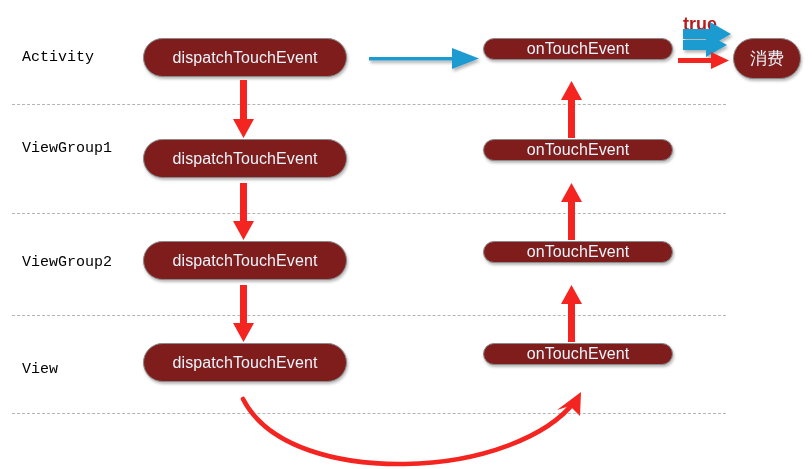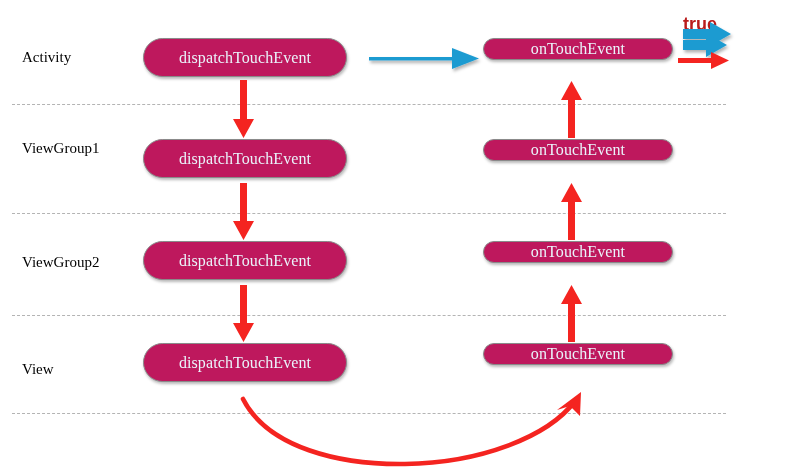--- a/index.html
+++ b/index.html
@@ -15,44 +15,44 @@
     overflow: hidden;
     font-family: "Liberation Sans", sans-serif;
   }
 
   
   .row-label {
     position: absolute;
     left: 22px;
     color: #000000;
     font-size: 15px;
-    font-family: Liberation Serif, serif;
+    font-family: Liberation Mono, monospace;
     white-space: nowrap;
     line-height: 1;
   }
 
   
   .divider {
     position: absolute;
     left: 12px;
     width: 714px;
     height: 0;
     border-top: 1px dashed #b4b4b4;
   }
 
   
   .node {
     position: absolute;
     box-sizing: border-box;
-    background: #be185d;
+    background: #7f1d1d;
     border: 1px solid #8a8a8a;
     border-radius: 20px;
     color: #eaf4fb;
     font-size: 16px;
-    font-family: Liberation Serif, serif;
+    font-family: Liberation Sans, sans-serif;
     display: flex;
     align-items: center;
     justify-content: center;
     box-shadow: 1px 2px 3px rgba(0,0,0,0.28);
     letter-spacing: 0.1px;
   }
   .node.dispatch { left: 143px; width: 204px; height: 39px; }
   .node.ontouch  { left: 483px; width: 190px; height: 22px; }
   .node.consume  { left: 733px; width: 68px;  height: 41px; border-radius: 21px; font-size: 17px; }
 
@@ -94,20 +94,21 @@
   <div class="node dispatch" style="top:38px">dispatchTouchEvent</div>
   <div class="node dispatch" style="top:139px">dispatchTouchEvent</div>
   <div class="node dispatch" style="top:241px">dispatchTouchEvent</div>
   <div class="node dispatch" style="top:343px">dispatchTouchEvent</div>
 
   <div class="node ontouch" style="top:38px">onTouchEvent</div>
   <div class="node ontouch" style="top:139px">onTouchEvent</div>
   <div class="node ontouch" style="top:241px">onTouchEvent</div>
   <div class="node ontouch" style="top:343px">onTouchEvent</div>
 
+  <div class="node consume" style="top:38px">消费</div>
 
   <div class="caption-true" style="left:683px; top:15px">true</div>
 
   <svg id="arrows" viewBox="0 0 812 469">
     <defs>
       <filter id="softshadow" x="-40%" y="-40%" width="200%" height="200%">
         <feDropShadow dx="1.5" dy="2.5" stdDeviation="1.6" flood-color="#000000" flood-opacity="0.30"></feDropShadow>
       </filter>
     </defs>
 

